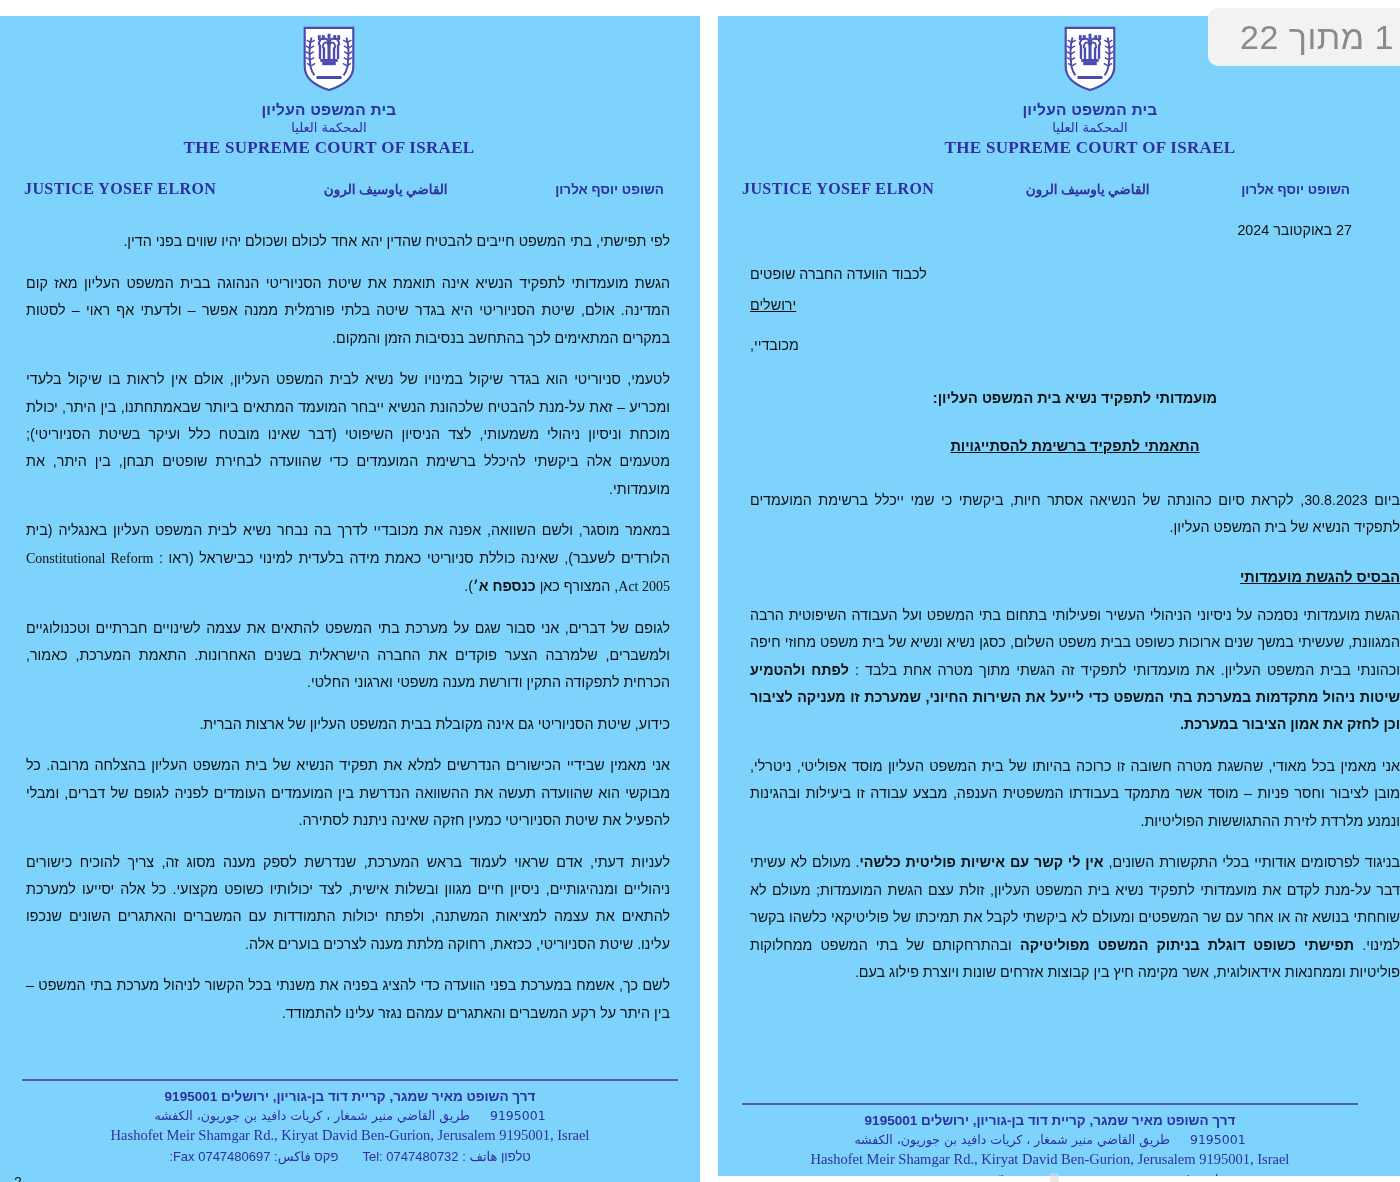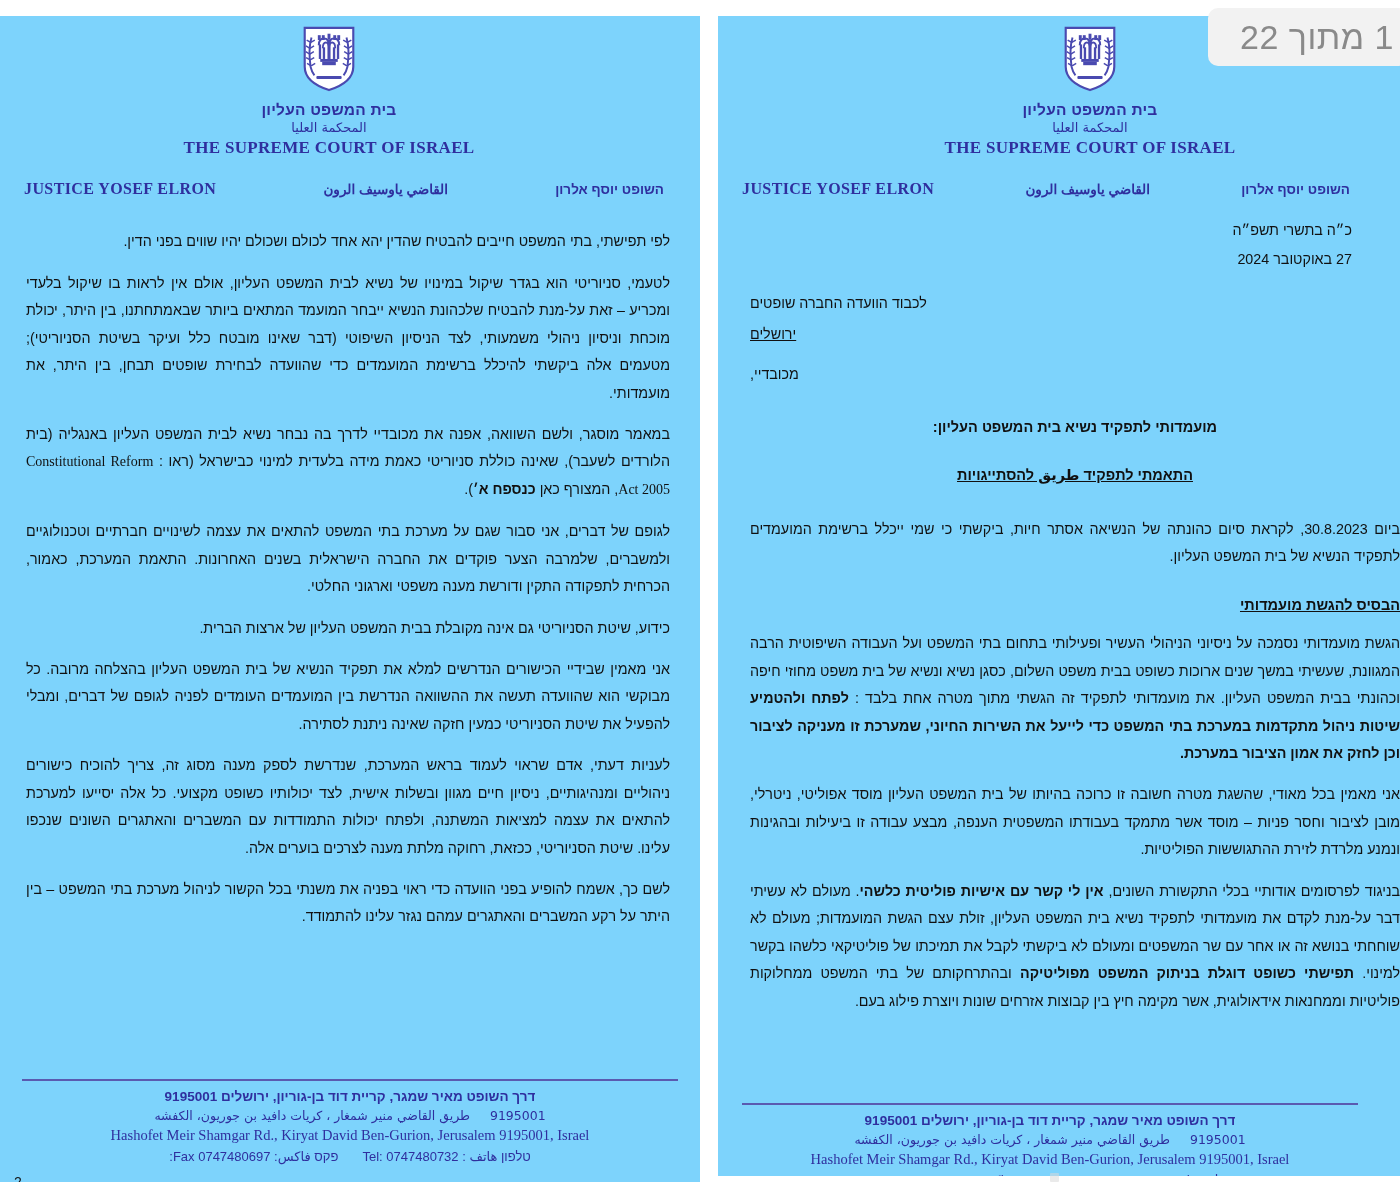--- a/index.html
+++ b/index.html
@@ -75,21 +75,21 @@
     align-items: baseline;
     justify-content: space-between;
     color: #2f2f9e;
     font-weight: bold;
     margin-top: 22px;
   }
   .page.left  .justice-row { padding: 0 12px 0 10px; }
   .page.right .justice-row { padding: 0 50px 0 10px; }
 
   .justice-he { font-size: 13.5px; }
-  .justice-ar { font-size: 13.5px; font-family: Liberation Sans, sans-serif; }
+  .justice-ar { font-size: 13.5px; font-family: Liberation Serif, serif; }
   .justice-en { font-size: 16px; font-family: "Liberation Serif", serif; letter-spacing: .4px; }
 
   
   .body {
     color: #111111;
     font-size: 14.3px;
     line-height: 1.92;
     text-align: justify;
     direction: rtl;
   }
@@ -281,27 +281,28 @@
         <div class="court-en">THE SUPREME COURT OF ISRAEL</div>
         <div class="justice-row">
           <span class="justice-he">השופט יוסף אלרון</span>
           <span class="justice-ar">القاضي ياوسيف الرون</span>
           <span class="justice-en">JUSTICE  YOSEF  ELRON</span>
         </div>
       </div>
 
       <div class="body">
         <p>לפי תפישתי, בתי המשפט חייבים להבטיח שהדין יהא אחד לכולם ושכולם יהיו שווים בפני הדין.</p>
+        <p>הגשת מועמדותי לתפקיד הנשיא אינה תואמת את שיטת הסניוריטי הנהוגה בבית המשפט העליון מאז קום המדינה. אולם, שיטת הסניוריטי היא בגדר שיטה בלתי פורמלית ממנה אפשר – ולדעתי אף ראוי – לסטות במקרים המתאימים לכך בהתחשב בנסיבות הזמן והמקום.</p>
         <p>לטעמי, סניוריטי הוא בגדר שיקול במינויו של נשיא לבית המשפט העליון, אולם אין לראות בו שיקול בלעדי ומכריע – זאת על-מנת להבטיח  שלכהונת הנשיא ייבחר המועמד המתאים ביותר שבאמתחתנו, בין היתר, יכולת מוכחת וניסיון ניהולי משמעותי, לצד הניסיון השיפוטי (דבר שאינו מובטח כלל ועיקר בשיטת הסניוריטי); מטעמים אלה ביקשתי להיכלל ברשימת המועמדים כדי שהוועדה לבחירת שופטים תבחן, בין היתר, את מועמדותי.</p>
         <p><span>במאמר מוסגר, ולשם השוואה, אפנה את מכובדיי לדרך בה נבחר נשיא לבית המשפט העליון באנגליה (בית הלורדים לשעבר), שאינה כוללת סניוריטי כאמת מידה בלעדית למינוי  כבישראל (ראו :</span> <span class="en">Constitutional Reform Act 2005</span><span>, המצורף כאן </span><b>כנספח א׳</b><span>).</span></p>
         <p>לגופם של דברים, אני סבור שגם על מערכת בתי המשפט להתאים את עצמה לשינויים חברתיים וטכנולוגיים ולמשברים, שלמרבה הצער פוקדים את החברה הישראלית בשנים האחרונות. התאמת המערכת, כאמור, הכרחית לתפקודה התקין ודורשת מענה משפטי וארגוני החלטי.</p>
         <p>כידוע, שיטת הסניוריטי גם אינה מקובלת בבית המשפט העליון של ארצות הברית.</p>
         <p>אני מאמין שבידיי הכישורים הנדרשים למלא את תפקיד הנשיא של בית המשפט העליון בהצלחה מרובה. כל מבוקשי הוא שהוועדה תעשה את ההשוואה הנדרשת בין המועמדים העומדים לפניה לגופם של דברים, ומבלי להפעיל את שיטת הסניוריטי כמעין חזקה שאינה ניתנת לסתירה.</p>
         <p>לעניות דעתי, אדם שראוי לעמוד בראש המערכת, שנדרשת לספק מענה מסוג זה, צריך להוכיח כישורים ניהוליים ומנהיגותיים, ניסיון חיים מגוון ובשלות אישית, לצד יכולותיו כשופט מקצועי. כל אלה יסייעו למערכת להתאים את עצמה למציאות המשתנה, ולפתח יכולות התמודדות עם המשברים והאתגרים השונים שנכפו עלינו. שיטת הסניוריטי, ככזאת, רחוקה מלתת מענה לצרכים בוערים אלה.</p>
-        <p>לשם כך, אשמח להופיע בפני הוועדה כדי ראוי בפניה את משנתי בכל הקשור לניהול מערכת בתי המשפט – בין היתר על רקע המשברים והאתגרים עמהם נגזר עלינו להתמודד.</p>
+        <p>לשם כך, אשמח במערכת בפני הוועדה כדי להציג בפניה את משנתי בכל הקשור לניהול מערכת בתי המשפט – בין היתר על רקע המשברים והאתגרים עמהם נגזר עלינו להתמודד.</p>
       </div>
 
       <div class="footer">
         <hr class="footer-rule">
         <div class="footer-he">דרך השופט מאיר שמגר, קריית דוד בן-גוריון, ירושלים 9195001</div>
         <div class="footer-ar"><span>9195001</span>&nbsp;&nbsp;&nbsp;&nbsp;&nbsp;<span>طريق القاضي منير شمغار ، كريات دافيد بن جوريون، الكفشه</span></div>
         <div class="footer-en">Hashofet Meir Shamgar Rd., Kiryat David Ben-Gurion, Jerusalem 9195001, Israel</div>
         <div class="footer-tel">
           <span><span>טלפון</span> <span>هاتف</span> : <span>Tel:</span> <span>0747480732</span></span>
           <span><span>פקס</span> <span>فاكس:</span> <span>0747480697</span> <span>Fax:</span></span>
@@ -358,33 +359,32 @@
         <div class="justice-row">
           <span class="justice-he">השופט יוסף אלרון</span>
           <span class="justice-ar">القاضي ياوسيف الرون</span>
           <span class="justice-en">JUSTICE  YOSEF  ELRON</span>
         </div>
       </div>
 
       <div class="body">
 
         <div class="date-block">
-          <div class="d">כ״ה בתשרי תשפ״ה</div>
           <div class="d">27  באוקטובר 2024</div>
         </div>
 
         <div class="addr-block">
           <div>לכבוד הוועדה החברה שופטים</div>
           <div class="u">ירושלים</div>
         </div>
 
         <div class="salute">מכובדיי,</div>
 
         <div class="subject">מועמדותי לתפקיד נשיא בית המשפט העליון:</div>
-        <div class="heading-ul">התאמתי לתפקיד طريق להסתייגויות</div>
+        <div class="heading-ul">התאמתי לתפקיד ברשימת להסתייגויות</div>
 
         <p style="margin-top:26px">ביום 30.8.2023, לקראת סיום כהונתה של הנשיאה אסתר חיות, ביקשתי כי שמי ייכלל ברשימת המועמדים לתפקיד הנשיא של בית המשפט העליון.</p>
 
         <div class="section-head">הבסיס להגשת מועמדותי</div>
 
         <p><span>הגשת מועמדותי נסמכה על ניסיוני הניהולי העשיר ופעילותי בתחום בתי המשפט ועל העבודה השיפוטית הרבה המגוונת, שעשיתי במשך שנים ארוכות כשופט בבית משפט השלום, כסגן נשיא ונשיא של בית משפט מחוזי חיפה וכהונתי בבית המשפט העליון. את מועמדותי לתפקיד זה הגשתי מתוך מטרה אחת בלבד :</span> <b>לפתח ולהטמיע שיטות ניהול מתקדמות במערכת בתי המשפט כדי לייעל את השירות החיוני, שמערכת זו מעניקה לציבור וכן לחזק את אמון הציבור במערכת.</b></p>
 
         <p>אני מאמין בכל מאודי, שהשגת מטרה חשובה זו כרוכה בהיותו של בית המשפט העליון מוסד אפוליטי, ניטרלי, מובן לציבור וחסר פניות – מוסד אשר מתמקד בעבודתו המשפטית הענפה, מבצע עבודה זו ביעילות ובהגינות ונמנע מלרדת לזירת ההתגוששות הפוליטיות.</p>
 
         <p><span>בניגוד לפרסומים אודותיי בכלי התקשורת השונים, </span><b>אין לי קשר עם אישיות פוליטית כלשהי</b><span>. מעולם לא עשיתי דבר על-מנת לקדם את מועמדותי לתפקיד נשיא בית המשפט העליון, זולת עצם הגשת המועמדות; מעולם לא שוחחתי בנושא זה או אחר עם שר המשפטים ומעולם לא ביקשתי לקבל את תמיכתו של פוליטיקאי כלשהו בקשר למינוי. </span><b>תפישתי כשופט דוגלת בניתוק המשפט מפוליטיקה</b><span> ובהתרחקותם של בתי המשפט ממחלוקות פוליטיות וממחנאות אידאולוגית, אשר מקימה חיץ בין קבוצות אזרחים שונות ויוצרת  פילוג בעם.</span></p>

